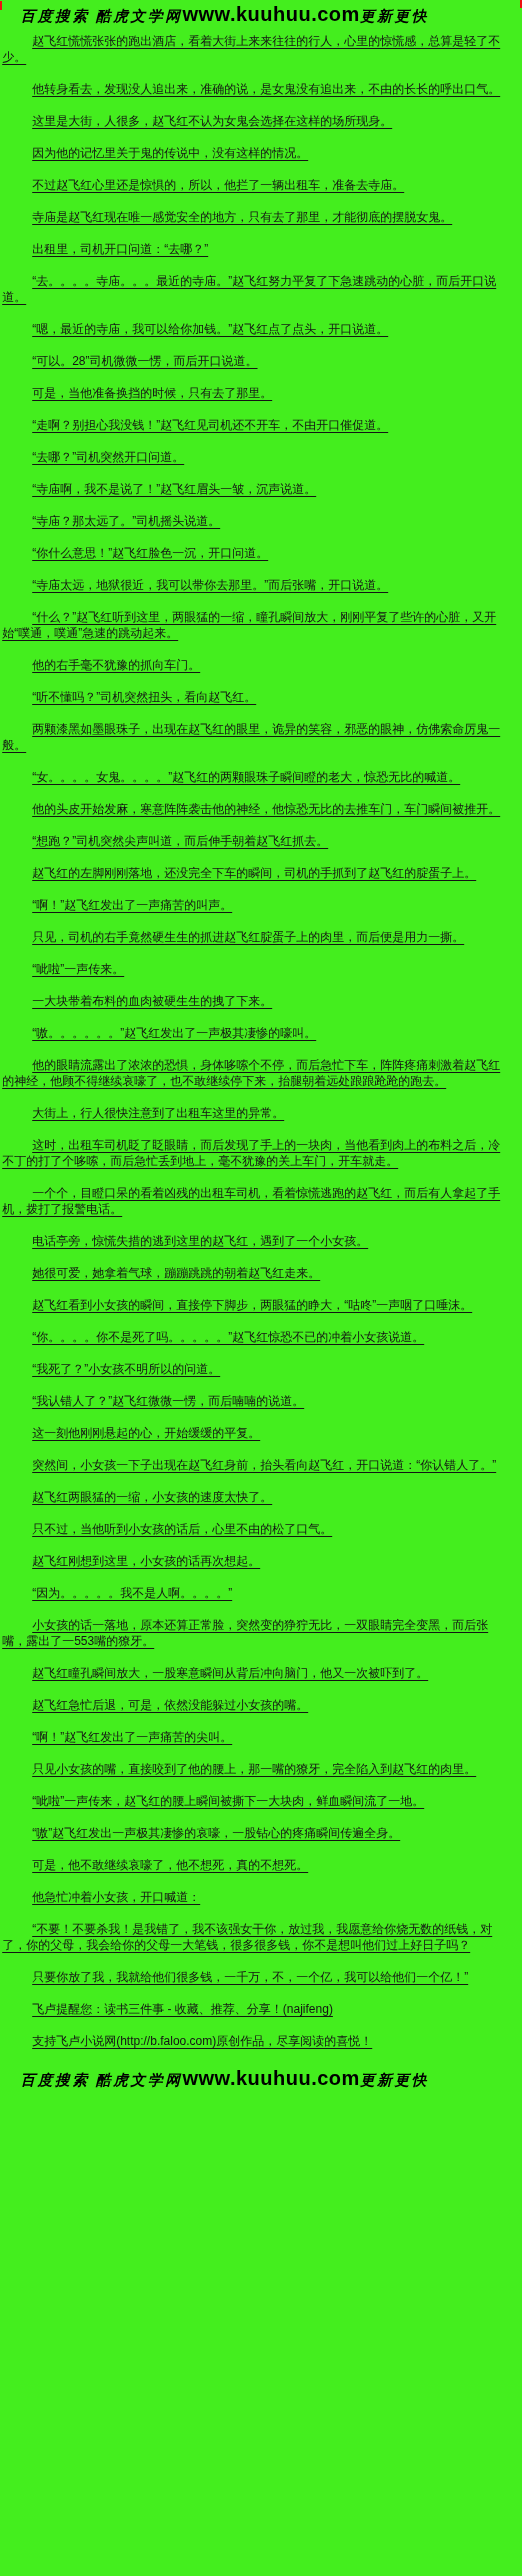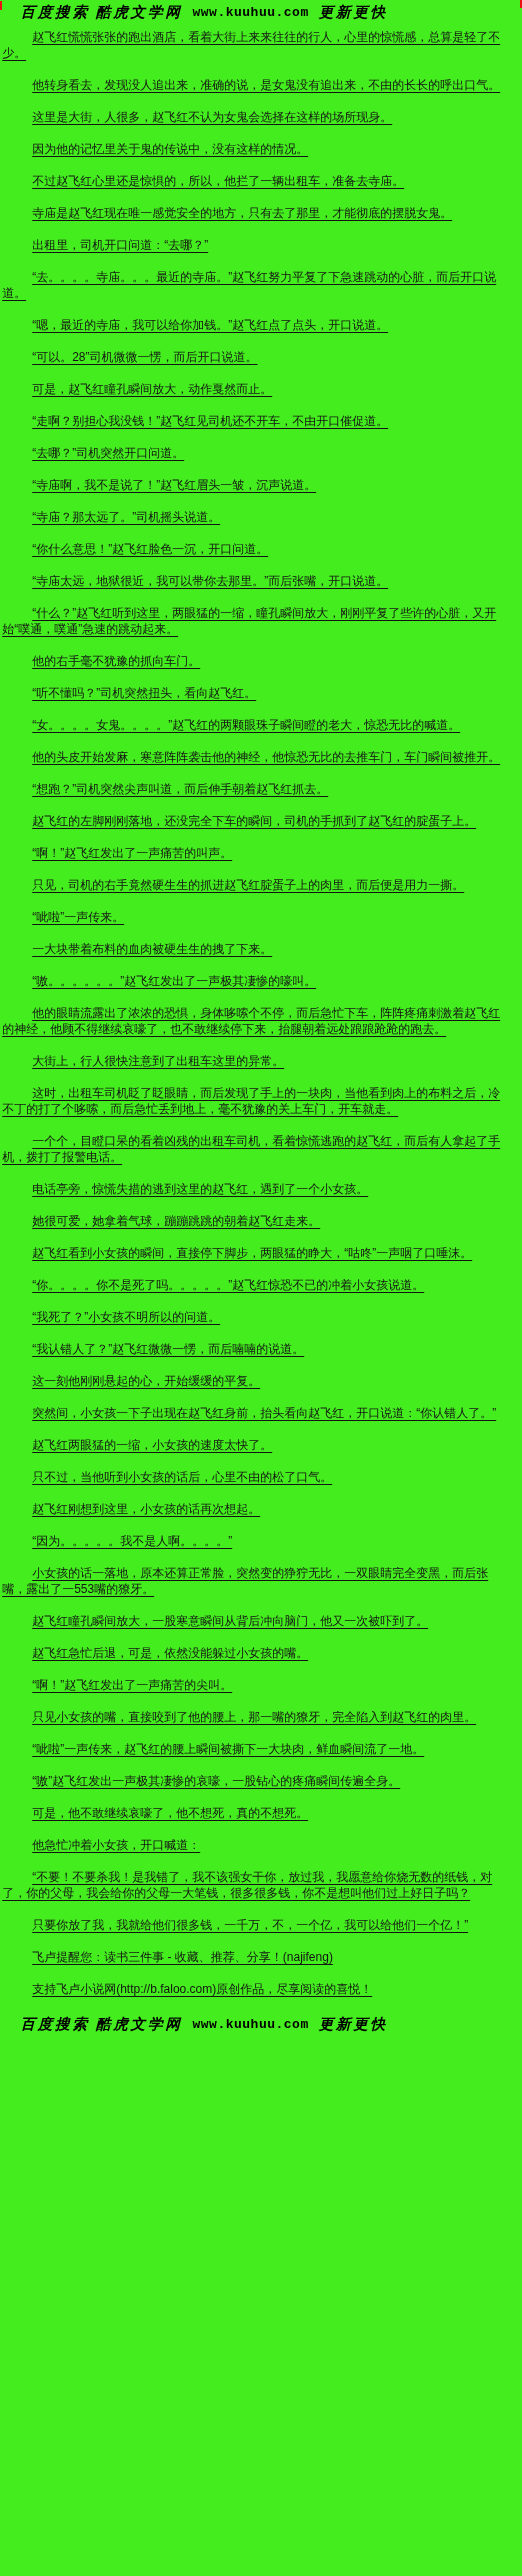--- a/index.html
+++ b/index.html
@@ -5,30 +5,30 @@
   html,body{margin:0;padding:0;}
   body{
     width:523px;height:2576px;overflow:hidden;position:relative;
     background:#44ee1e;
     font-family:"Liberation Sans",sans-serif;
   }
   .red-artifact{position:absolute;background:#ee1111;}
   .red-artifact.left{top:1.1px;left:0;width:2.2px;height:8.6px;}
   .red-artifact.right{top:0;right:0.5px;width:2.7px;height:8px;}
   .watermark{
-    display:flex;align-items:center;gap:10px;
+    display:flex;align-items:flex-end;gap:0;
     padding:3.2px 0 1.1px 20.5px;color:#000;white-space:nowrap;
   }
   .watermark .calli{
     font-family:"Liberation Serif",serif;font-style:italic;font-weight:bold;
     font-size:14.6px;letter-spacing:2.7px;
   }
   .watermark .wurl{
-    font-family:Liberation Mono, monospace;font-weight:bold;
-    font-size:13px;letter-spacing:0.5px;
+    font-family:Liberation Sans, sans-serif;font-weight:bold;
+    font-size:20px;letter-spacing:0.5px;
   }
   .content{padding:5.4px 12px 0 2.2px;}
   .para{
     margin:0 0 16px 0;
     font-size:12px;line-height:16px;color:#141414;
     text-indent:30px;
     text-decoration:underline;
     text-underline-offset:2.7px;
     text-decoration-thickness:0.5px;
     word-break:break-all;
@@ -51,30 +51,31 @@
     <p class="para">赵飞红慌慌张张的跑出酒店，看着大街上来来往往的行人，心里的惊慌感，总算是轻了不少。</p>
     <p class="para">他转身看去，发现没人追出来，准确的说，是女鬼没有追出来，不由的长长的呼出口气。</p>
     <p class="para">这里是大街，人很多，赵飞红不认为女鬼会选择在这样的场所现身。</p>
     <p class="para">因为他的记忆里关于鬼的传说中，没有这样的情况。</p>
     <p class="para">不过赵飞红心里还是惊惧的，所以，他拦了一辆出租车，准备去寺庙。</p>
     <p class="para">寺庙是赵飞红现在唯一感觉安全的地方，只有去了那里，才能彻底的摆脱女鬼。</p>
     <p class="para">出租里，司机开口问道：“去哪？”</p>
     <p class="para">“去。。。。寺庙。。。最近的寺庙。”赵飞红努力平复了下急速跳动的心脏，而后开口说道。</p>
     <p class="para">“嗯，最近的寺庙，我可以给你加钱。”赵飞红点了点头，开口说道。</p>
     <p class="para">“可以。28”司机微微一愣，而后开口说道。</p>
-    <p class="para">可是，赵飞红瞳孔瞬间放大，动作戛然而止。</p>
+    <p class="para">可是，当他准备换挡的时候，只有去了那里。</p>
     <p class="para">“走啊？别担心我没钱！”赵飞红见司机还不开车，不由开口催促道。</p>
     <p class="para">“去哪？”司机突然开口问道。</p>
     <p class="para">“寺庙啊，我不是说了！”赵飞红眉头一皱，沉声说道。</p>
     <p class="para">“寺庙？那太远了。”司机摇头说道。</p>
     <p class="para">“你什么意思！”赵飞红脸色一沉，开口问道。</p>
     <p class="para">“寺庙太远，地狱很近，我可以带你去那里。”而后张嘴，开口说道。</p>
     <p class="para">“什么？”赵飞红听到这里，两眼猛的一缩，瞳孔瞬间放大，刚刚平复了些许的心脏，又开始“噗通，噗通”急速的跳动起来。</p>
     <p class="para">他的右手毫不犹豫的抓向车门。</p>
     <p class="para">“听不懂吗？”司机突然扭头，看向赵飞红。</p>
+    <p class="para">两颗漆黑如墨眼珠子，出现在赵飞红的眼里，诡异的笑容，邪恶的眼神，仿佛索命厉鬼一般。</p>
     <p class="para">“女。。。。女鬼。。。。”赵飞红的两颗眼珠子瞬间瞪的老大，惊恐无比的喊道。</p>
     <p class="para">他的头皮开始发麻，寒意阵阵袭击他的神经，他惊恐无比的去推车门，车门瞬间被推开。</p>
     <p class="para">“想跑？”司机突然尖声叫道，而后伸手朝着赵飞红抓去。</p>
     <p class="para">赵飞红的左脚刚刚落地，还没完全下车的瞬间，司机的手抓到了赵飞红的腚蛋子上。</p>
     <p class="para">“啊！”赵飞红发出了一声痛苦的叫声。</p>
     <p class="para">只见，司机的右手竟然硬生生的抓进赵飞红腚蛋子上的肉里，而后便是用力一撕。</p>
     <p class="para">“呲啦”一声传来。</p>
     <p class="para">一大块带着布料的血肉被硬生生的拽了下来。</p>
     <p class="para">“嗷。。。。。。”赵飞红发出了一声极其凄惨的嚎叫。</p>
     <p class="para">他的眼睛流露出了浓浓的恐惧，身体哆嗦个不停，而后急忙下车，阵阵疼痛刺激着赵飞红的神经，他顾不得继续哀嚎了，也不敢继续停下来，抬腿朝着远处踉踉跄跄的跑去。</p>

